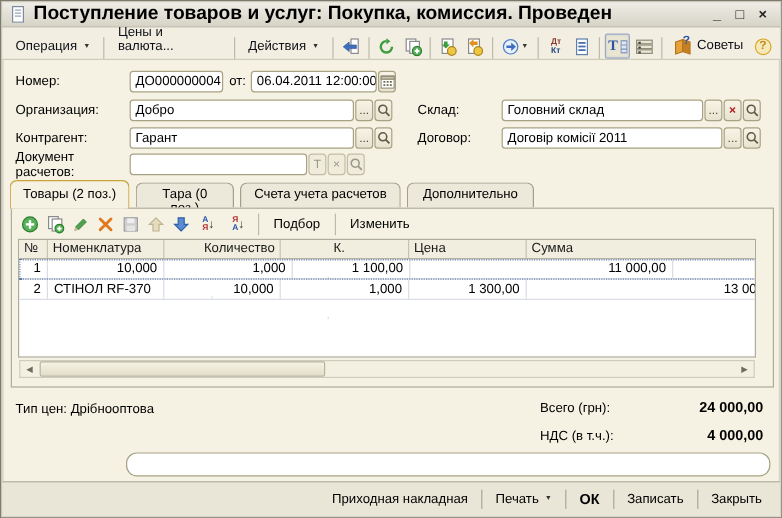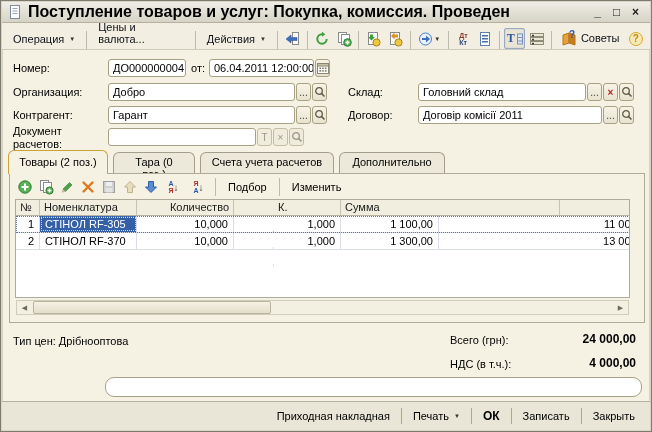--- a/index.html
+++ b/index.html
@@ -384,25 +384,25 @@
     <div class="gbtn-text">Изменить</div>
   </div>
 
   <div class="tbl">
     <div class="trow thead">
       <div class="tc c0">№</div>
       <div class="tc c1">Номенклатура</div>
       <div class="tc c2">Количество</div>
       <div class="tc c3">Ед.</div>
       <div class="tc c4">К.</div>
+      <div class="tc c5">Цена</div>
       <div class="tc c6">Сумма</div>
     </div>
     <div class="trow tbody-row focused">
       <div class="tc c0 num">1</div>
-      <div class="tc c1 sel">СТІНОЛ RF-305</div>
       <div class="tc c2 num">10,000</div>
       <div class="tc c3">шт</div>
       <div class="tc c4 num">1,000</div>
       <div class="tc c5 num">1 100,00</div>
       <div class="tc c6 num">11 000,00</div>
     </div>
     <div class="trow tbody-row">
       <div class="tc c0 num">2</div>
       <div class="tc c1">СТІНОЛ RF-370</div>
       <div class="tc c2 num">10,000</div>

